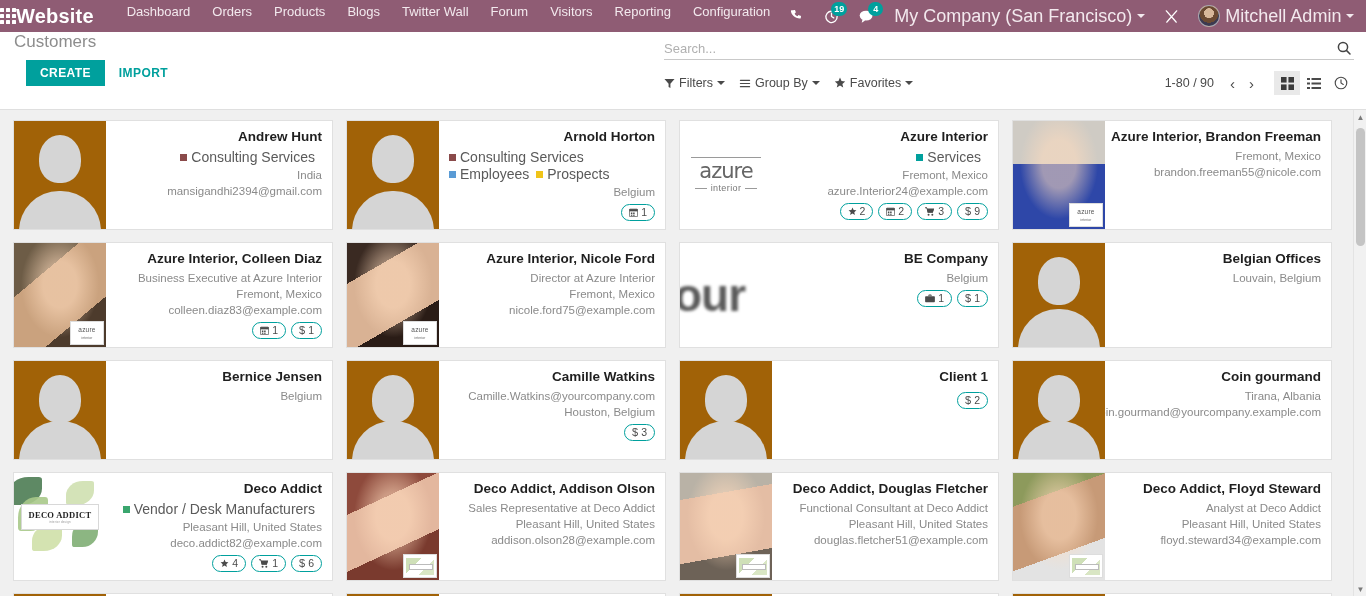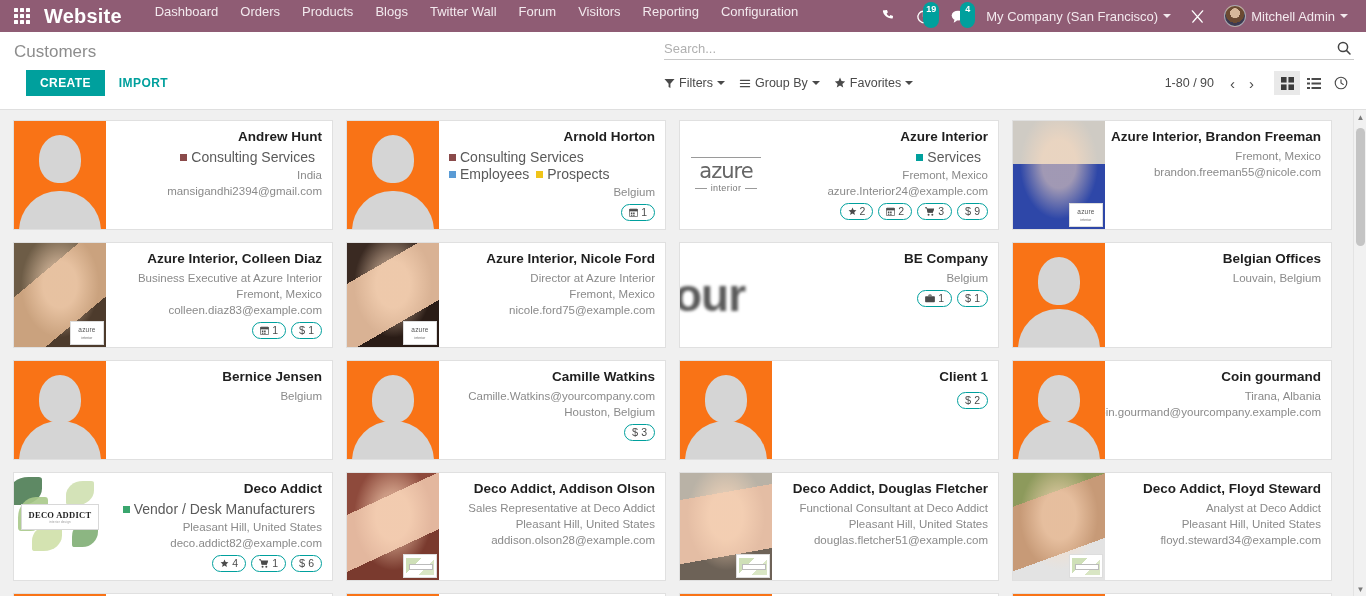--- a/index.html
+++ b/index.html
@@ -49,25 +49,25 @@
   }
   .nav-icon {
     position: relative; padding: 0 9px; height: 32px;
     display: flex; align-items: center; cursor: pointer;
   }
   .nav-icon svg { display: block; }
   .badge {
     position: absolute; top: 2px; right: 1px;
     background: #00a09d; color: #fff;
     font-size: 9px; font-weight: bold;
-    min-width: 15px; height: 26px; line-height: 14px;
+    min-width: 15px; height: 14px; line-height: 14px;
     border-radius: 8px; text-align: center; padding: 0 3px;
   }
   .nav-text {
-    font-size: 13px; color: #f3e9ee; padding: 0 8px;
+    font-size: 18px; color: #f3e9ee; padding: 0 8px;
     display: flex; align-items: center; gap: 5px;
     white-space: nowrap; cursor: pointer; height: 32px;
   }
   .caret {
     width: 0; height: 0;
     border-left: 4px solid transparent;
     border-right: 4px solid transparent;
     border-top: 4px solid currentColor;
     display: inline-block;
   }
@@ -80,21 +80,21 @@
 
   
   .control-panel {
     background: #fff;
     border-bottom: 1px solid #dfdfdf;
     padding: 0 12px 0 14px;
     display: flex; justify-content: space-between;
     height: 78px;
     position: relative; z-index: 30;
   }
-  .cp-left { padding-top: 10px; }
+  .cp-left { padding-top: 0; }
   .breadcrumb {
     font-size: 17px; color: #8d8d8d; font-weight: normal;
     margin-bottom: 8px; line-height: 20px;
   }
   .cp-buttons { display: flex; align-items: center; gap: 6px; }
   .btn-create {
     background: #00a09d; color: #fff;
     border: none; font-size: 12px; font-weight: bold;
     letter-spacing: .4px;
     padding: 6px 14px; cursor: pointer;
@@ -177,21 +177,21 @@
     border: 1px solid #e0e0e0;
     display: flex;
     min-height: 100px;
     cursor: pointer;
     position: relative;
   }
 
   .k-image {
     width: 92px; flex: 0 0 92px;
     position: relative; overflow: hidden;
-    background: #f97316;
+    background: #a16207;
     align-self: stretch;
   }
   .ph-avatar {
     position: absolute; left: 0; right: 0; bottom: -2px; top: 8px;
   }
   .ph-avatar .head {
     position: absolute; left: 50%; top: 6px;
     transform: translateX(-50%);
     width: 42px; height: 48px;
     background: #d5d5d5; border-radius: 50% 50% 45% 45%;

